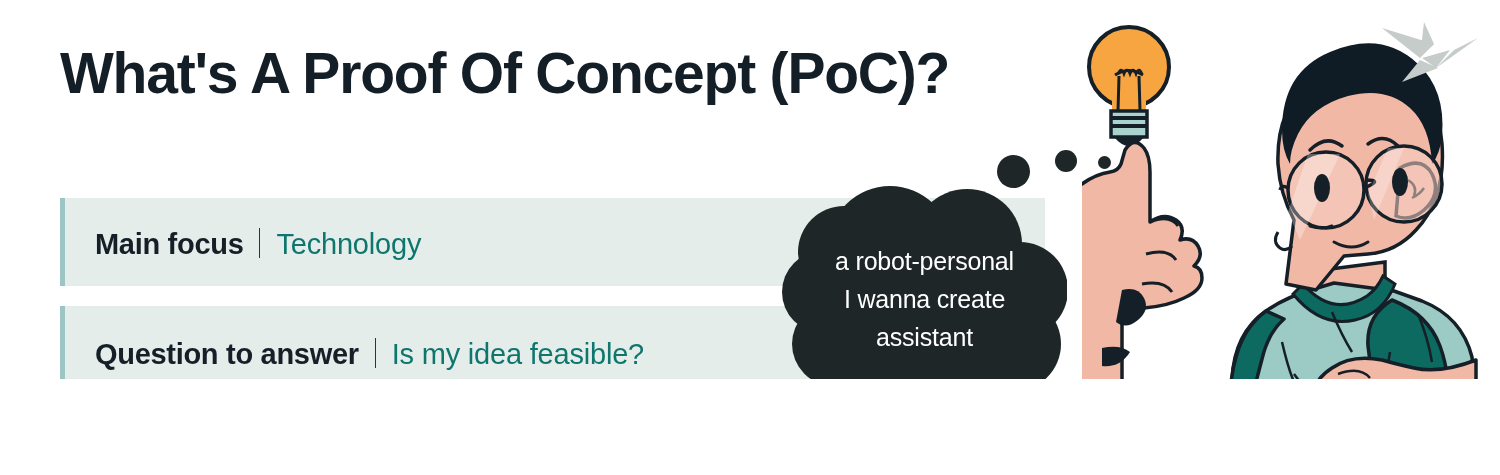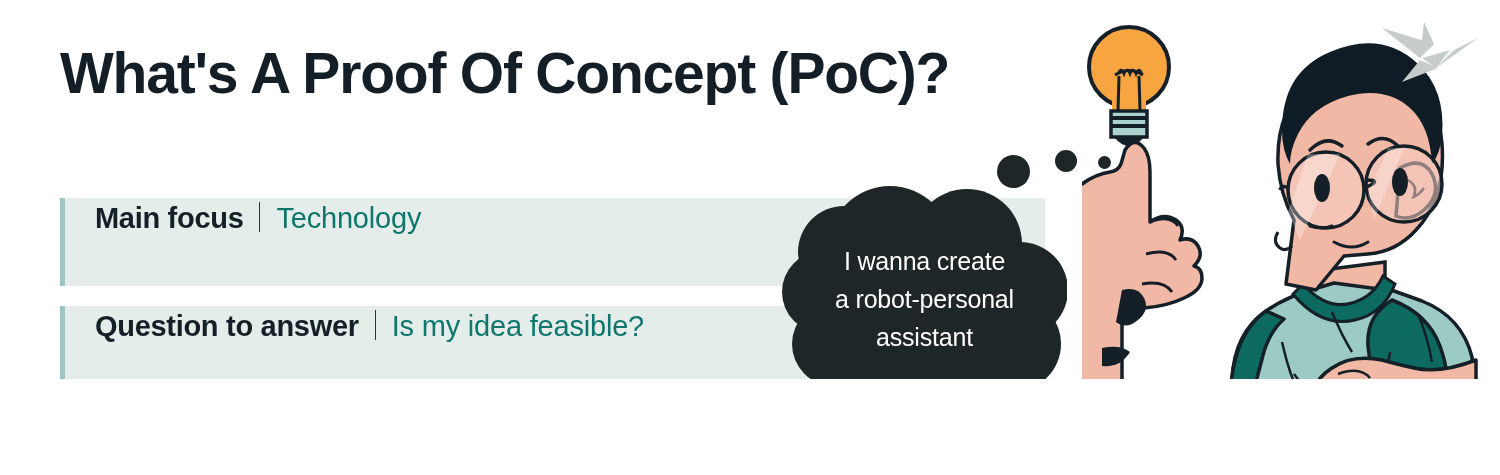--- a/index.html
+++ b/index.html
@@ -33,21 +33,21 @@
   }
 
   
   .row {
     position: absolute;
     left: 60px;
     width: 985px;
     height: 88px;
     background: #E5EDEA;
     display: flex;
-    align-items: flex-start;
+    align-items: center;
   }
   .row-1 { top: 198px; }
   .row-2 { top: 306px; height: 93px; }
 
   .row-accent {
     position: absolute;
     left: 0;
     top: 0;
     width: 5px;
     height: 100%;
@@ -169,22 +169,22 @@
         <circle cx="232" cy="158" r="47"></circle>
         <circle cx="176" cy="178" r="44"></circle>
         <circle cx="108" cy="178" r="44"></circle>
         <circle cx="52" cy="158" r="42"></circle>
         <circle cx="41" cy="106" r="41"></circle>
         <circle cx="62" cy="66" r="46"></circle>
         <rect x="45" y="62" width="195" height="115"></rect>
       </g>
     </svg>
     <div class="bubble-text">
+      <div>a robot-personal</div>
       <div>I wanna create</div>
-      <div>a robot-personal</div>
       <div>assistant</div>
     </div>
   </div>
 
   <svg class="person" viewBox="0 0 400 463">
 
     <g>
       <circle cx="47" cy="55" r="40" fill="#F7A541" stroke="#151F27" stroke-width="4"></circle>
       <path d="M30 86 L30 100 L64 100 L64 86 Z" fill="#F7A541"></path>
       <path d="M29 99 h36 v26 h-36 z" fill="#A9D3CC" stroke="#151F27" stroke-width="3.5"></path>

